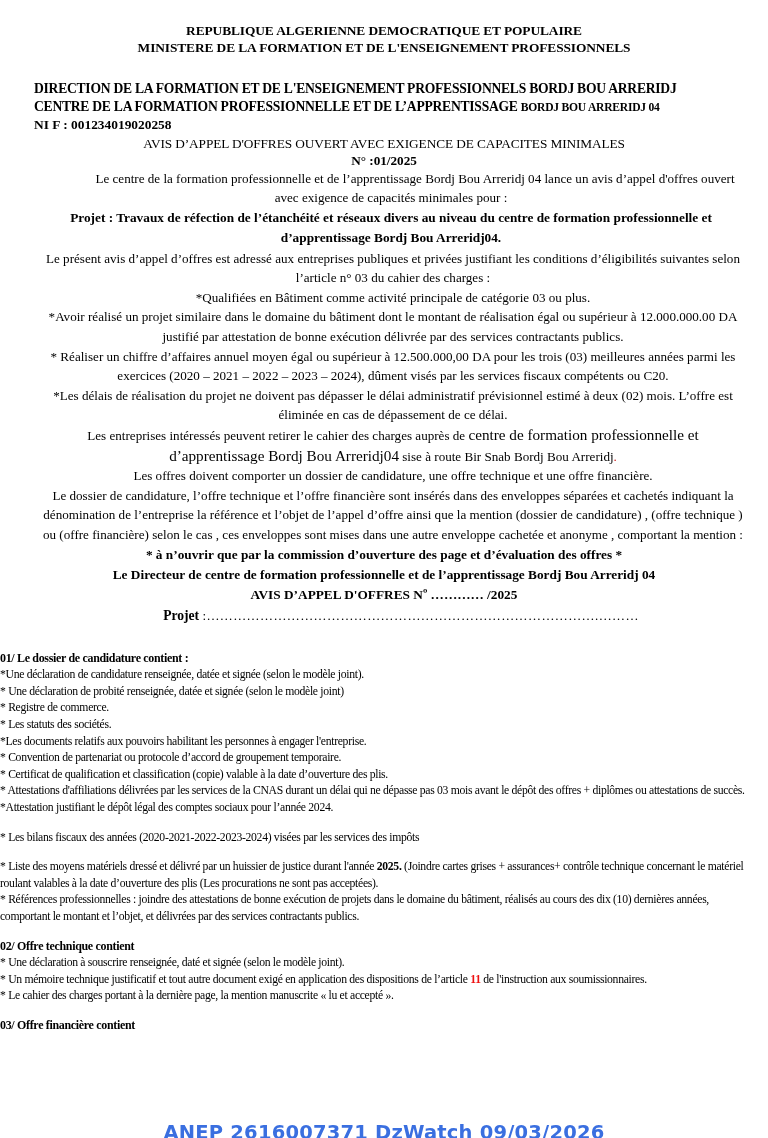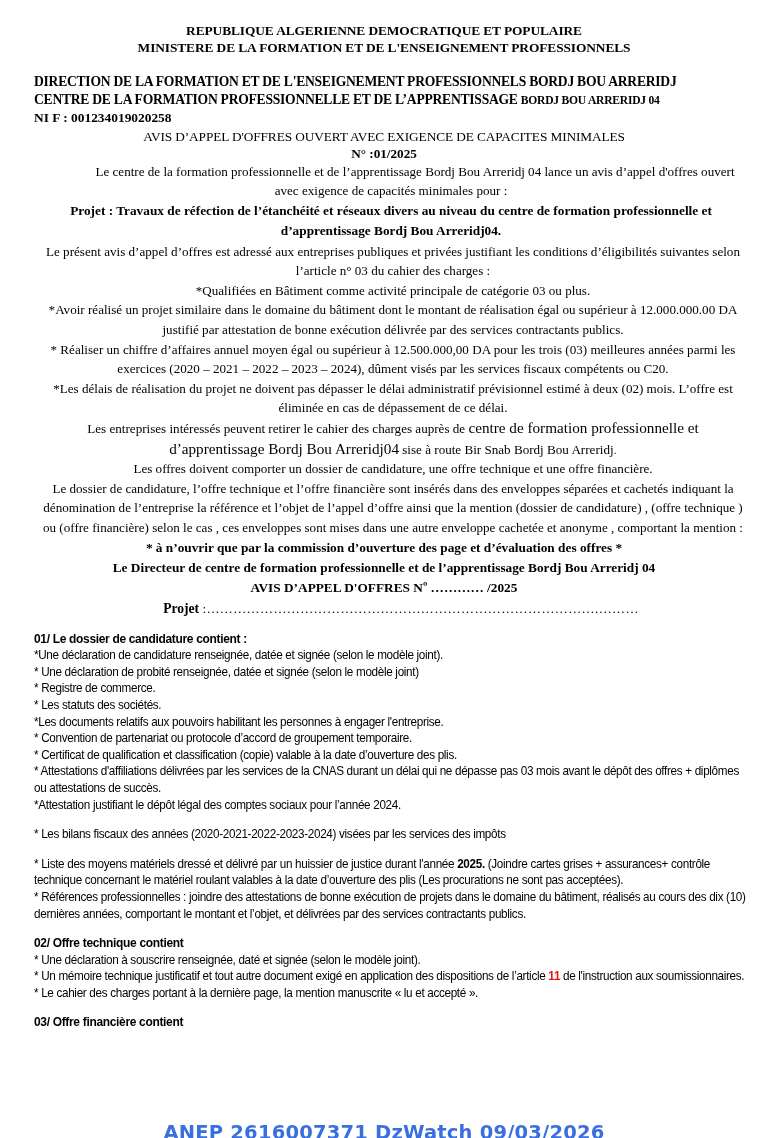--- a/index.html
+++ b/index.html
@@ -29,21 +29,21 @@
     margin-top: 22px;
   }
   .hdr-line {
     font-weight: bold;
     font-size: 13.4px;
     line-height: 17px;
     letter-spacing: -0.1px;
   }
 
   .dir-block {
-    margin-top: 17px;
+    margin-top: 24px;
     padding-left: 34px;
     padding-right: 18px;
   }
   .dir-line {
     font-weight: bold;
     font-size: 13.6px;
     line-height: 17.5px;
     letter-spacing: -0.25px;
     text-align: left;
   }
@@ -113,24 +113,23 @@
   .projet-dots .lbl {
     font-weight: bold;
     font-size: 13.6px;
   }
   .dots {
     letter-spacing: 0.4px;
   }
 
   
   .lower {
-    margin-top: 12px;
-    padding-left: 34px;
+    margin-top: 24px;
     padding-right: 22px;
-    font-family: Liberation Sans, sans-serif;
+    font-family: Liberation Serif, serif;
     font-stretch: condensed;
     transform-origin: left top;
   }
   .lower p {
     margin: 0;
     font-size: 12.6px;
     line-height: 16.6px;
     letter-spacing: -0.35px;
     transform: scaleX(0.93);
     transform-origin: left center;

